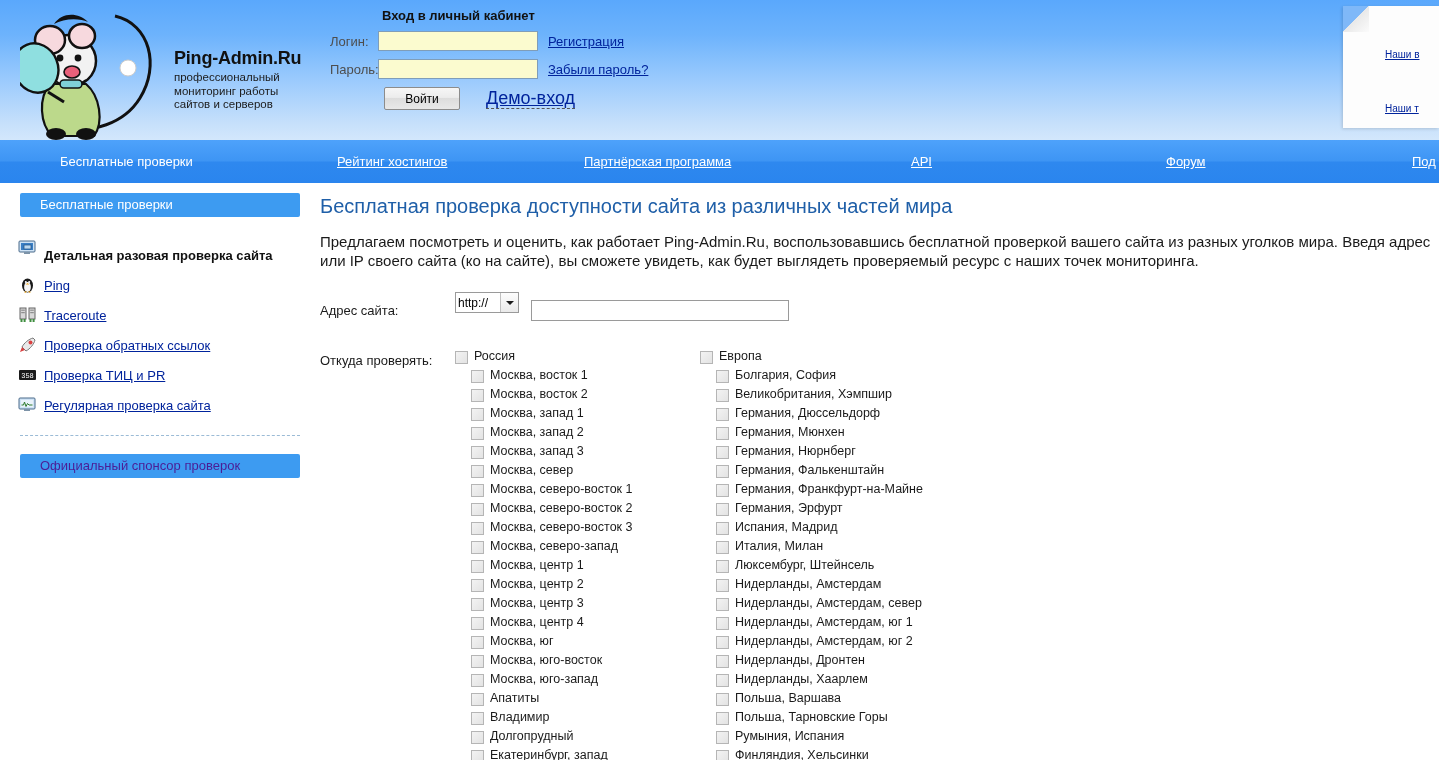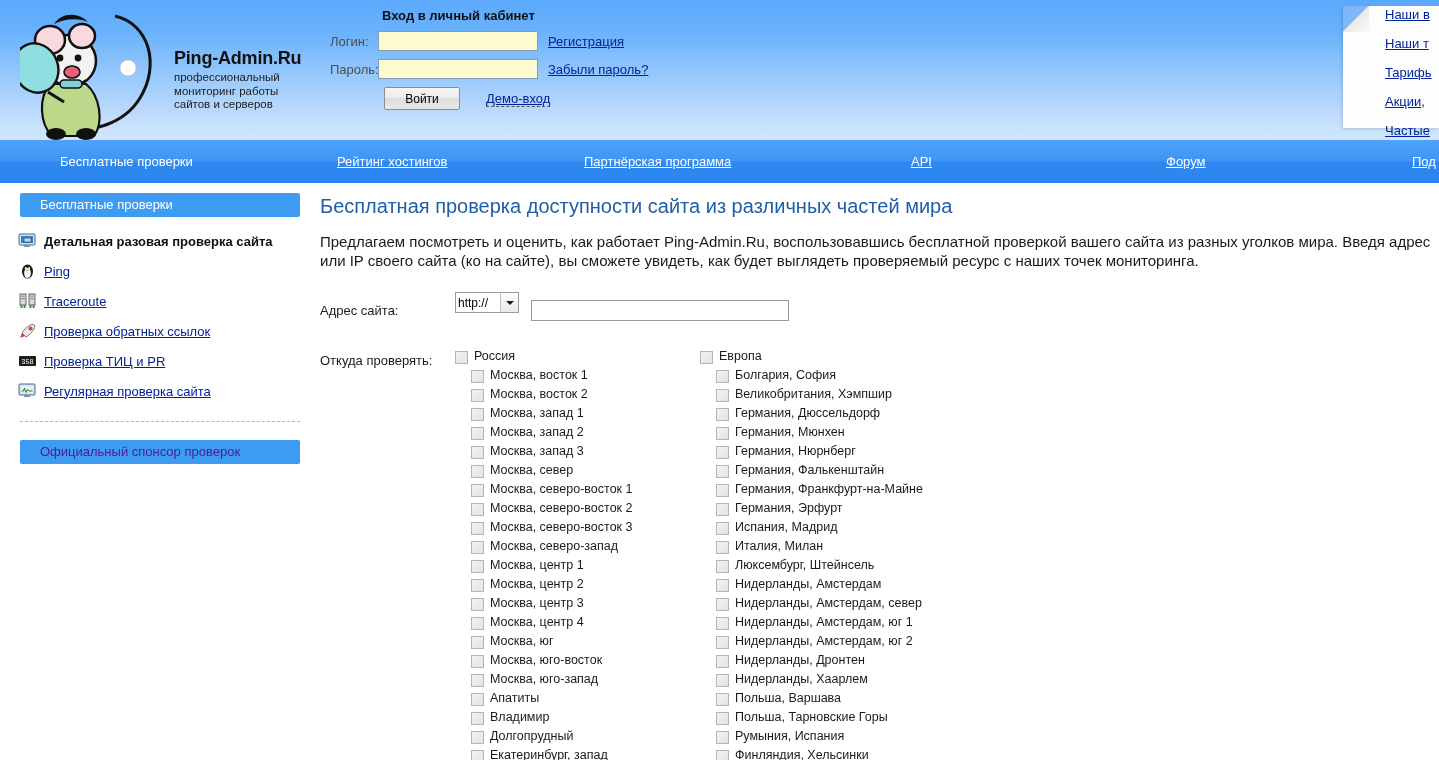--- a/index.html
+++ b/index.html
@@ -43,36 +43,36 @@
   }
   .login-side { margin-left:10px; font-size:13px; }
   .login-side a { color:#00239c; text-decoration:underline; }
   .btn-login {
     margin-left:54px; width:76px; height:23px;
     background:linear-gradient(to bottom,#f6f6f6 0%,#ececec 45%,#dcdcdc 48%,#e8e8e8 100%);
     border:1px solid #8c8c8c; border-radius:2px;
     font-family:"Liberation Sans", sans-serif; font-size:12px; color:#000;
     cursor:pointer;
   }
-  .demo-link { color:#333; border-bottom:1px dashed #555; text-decoration:none; font-size:13px; }
+  .demo-link { color:#333; border-bottom:1px dashed #555; text-decoration:none; font-size:18px; }
 
   
   .curl-panel {
     position:absolute; right:0; top:6px; width:96px; height:122px;
     background:#fdfdfd;
     box-shadow:-1px 1px 3px rgba(0,0,0,.15);
   }
   .curl-corner {
     position:absolute; left:0; top:0; width:26px; height:26px;
     background:linear-gradient(to bottom right,#7fb8f8 0%,#7fb8f8 48%,#e9e9e9 50%,#fbfbfb 100%);
   }
   .right-menu { position:absolute; right:0; top:8px; width:54px; overflow:hidden;}
   .right-menu a {
     display:block; color:#00239c; text-decoration:underline;
-    font-size:13px; line-height:14px; margin-bottom:15px; white-space:nowrap;
+    font-size:10px; line-height:14px; margin-bottom:15px; white-space:nowrap;margin-top:40px;
   }
 
   
   .navbar {
     height:43px;
     background:linear-gradient(to bottom,#4ea2fb 0%,#3e95f4 48%,#2e88ef 52%,#2a85ee 100%);
     display:flex; align-items:center; position:relative;
   }
   .navbar .nav-item {
     color:#fff; font-size:13px; white-space:nowrap;
@@ -87,21 +87,21 @@
   .panel-head {
     margin:0 20px 0 20px; height:24px;
     background:#3d9bf1; color:#fff;
     font-size:13px; line-height:24px; padding-left:20px;
     border-radius:2px;
   }
   .side-list { margin:16px 0 0 18px; }
   .side-item { display:flex; align-items:center; margin-bottom:14px; font-size:13px; }
   .side-item .ico { width:19px; height:16px; margin-right:7px; flex:none; position:relative;}
   .side-item a { color:#00239c; text-decoration:underline; }
-  .side-item .plain { color:#111; font-weight:bold; }
+  .side-item .plain { color:#111; font-weight:bold;margin-top:15px; }
   .divider {
     margin:22px 20px 0 20px; border-top:1px dashed #9bbbd6; height:0;
   }
   .sponsor-head {
     margin:18px 20px 0 20px; height:24px;
     background:#3d9bf1; color:#4c1d95;
     font-size:13px; line-height:24px; padding-left:20px; border-radius:2px;
   }
 
   .content { flex:1; padding:8px 0 0 0; }

